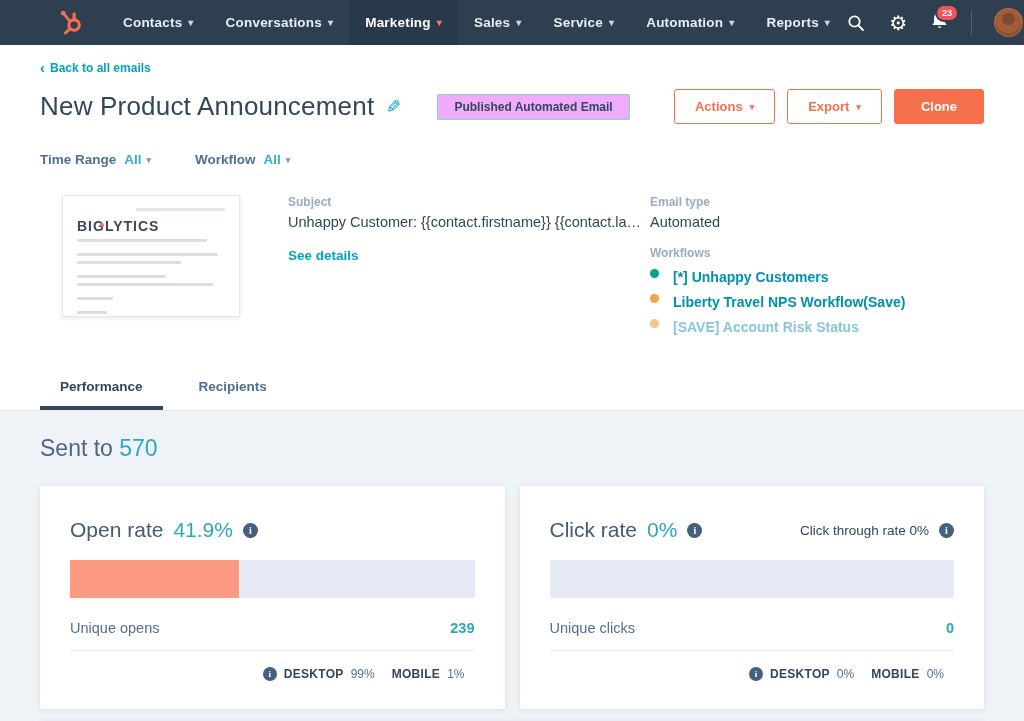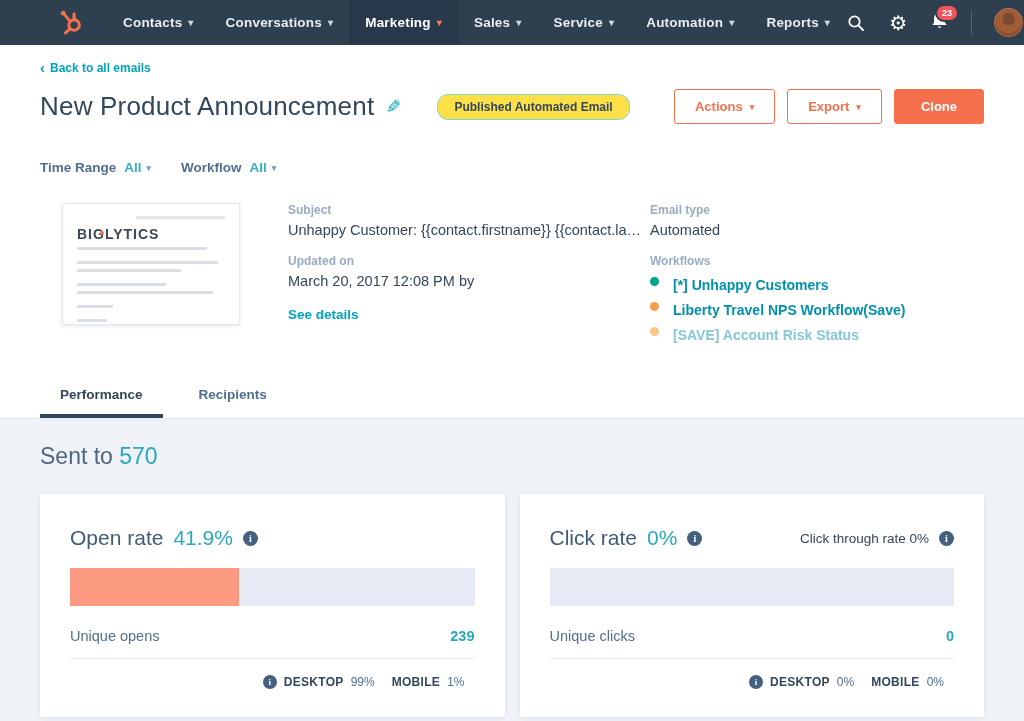--- a/index.html
+++ b/index.html
@@ -24,28 +24,28 @@
             background: radial-gradient(circle at 50% 38%, #7a4a32 0 26%, #a15c35 27% 60%, #8f4f2d 61% 100%);
             box-shadow: inset 0 0 0 1px rgba(255,255,255,.15); }
 
   
   .page-header { background:#ffffff; padding:14px 40px 0; }
   .back-link { display:inline-flex; align-items:center; gap:5px; color:#00a4bd; font-size:12px; font-weight:700; cursor:pointer; }
   .back-link .chev { font-size:15px; line-height:1; }
   .title-row { display:flex; align-items:center; margin-top:12px; }
   .page-title { font-size:26px; font-weight:500; color:#33475b; letter-spacing:.2px; }
   .edit-icon { color:#00a4bd; font-size:18px; margin-left:12px; cursor:pointer; transform:scaleX(-1); }
-  .status-badge { margin-left:36px; background:#fde047; border:1px solid #7fdbd0; color:#33475b; font-size:12px; font-weight:700; padding:5px 16px; border-radius:11px; }
+  .status-badge { margin-left:36px; background:#f0abfc; border:1px solid #7fdbd0; color:#33475b; font-size:12px; font-weight:700; padding:5px 16px; border-radius:1px; }
   .header-buttons { margin-left:auto; display:flex; gap:12px; }
   .btn { font-size:13px; font-weight:600; border-radius:3px; padding:9px 20px; cursor:pointer; display:inline-flex; align-items:center; gap:7px; }
   .btn .caret { font-size:9px; }
   .btn-outline { background:#fff; border:1px solid #f6704e; color:#f6704e; }
   .btn-solid { background:#f6704e; border:1px solid #f6704e; color:#fff; padding:9px 26px; }
 
-  .filter-row { display:flex; align-items:center; gap:30px; margin-top:36px; font-size:13.5px; }
+  .filter-row { display:flex; align-items:center; gap:44px; margin-top:28px; font-size:13.5px; }
   .filter { display:flex; align-items:center; gap:8px; }
   .filter-label { color:#516f90; font-weight:600; }
   .filter-value { color:#33b1c4; font-weight:600; cursor:pointer; display:inline-flex; align-items:center; gap:5px; }
   .filter-value .caret { font-size:9px; color:#7c98b6; }
 
   
   .details-row { display:flex; margin-top:28px; padding-left:22px; }
   .email-thumb { width:178px; height:122px; background:#fff; border:1px solid #e4e9f0; box-shadow:0 1px 4px rgba(0,0,0,.10); padding:12px 14px; overflow:hidden; flex-shrink:0; }
   .thumb-topline { width:60%; height:3px; background:#e3e7ec; margin-left:auto; }
   .thumb-logo { font-size:14px; font-weight:800; letter-spacing:1px; color:#3c4858; margin-top:7px; }
@@ -219,24 +219,20 @@
       <div class="thumb-gap"></div>
 
     </div>
 
     <div class="detail-cols">
       <div class="detail-col-main">
         <div class="detail-block">
           <div class="detail-label">Subject</div>
           <div class="detail-value">Unhappy Customer: {{contact.firstname}} {{contact.la…</div>
         </div>
-        <div class="detail-block">
-          <div class="detail-label">Updated on</div>
-          <div class="detail-value">March 20, 2017 12:08 PM by</div>
-        </div>
         <a class="see-details">See details</a>
       </div>
 
       <div class="detail-col-side">
         <div class="detail-block">
           <div class="detail-label">Email type</div>
           <div class="detail-value">Automated</div>
         </div>
         <div class="detail-block">
           <div class="detail-label">Workflows</div>

